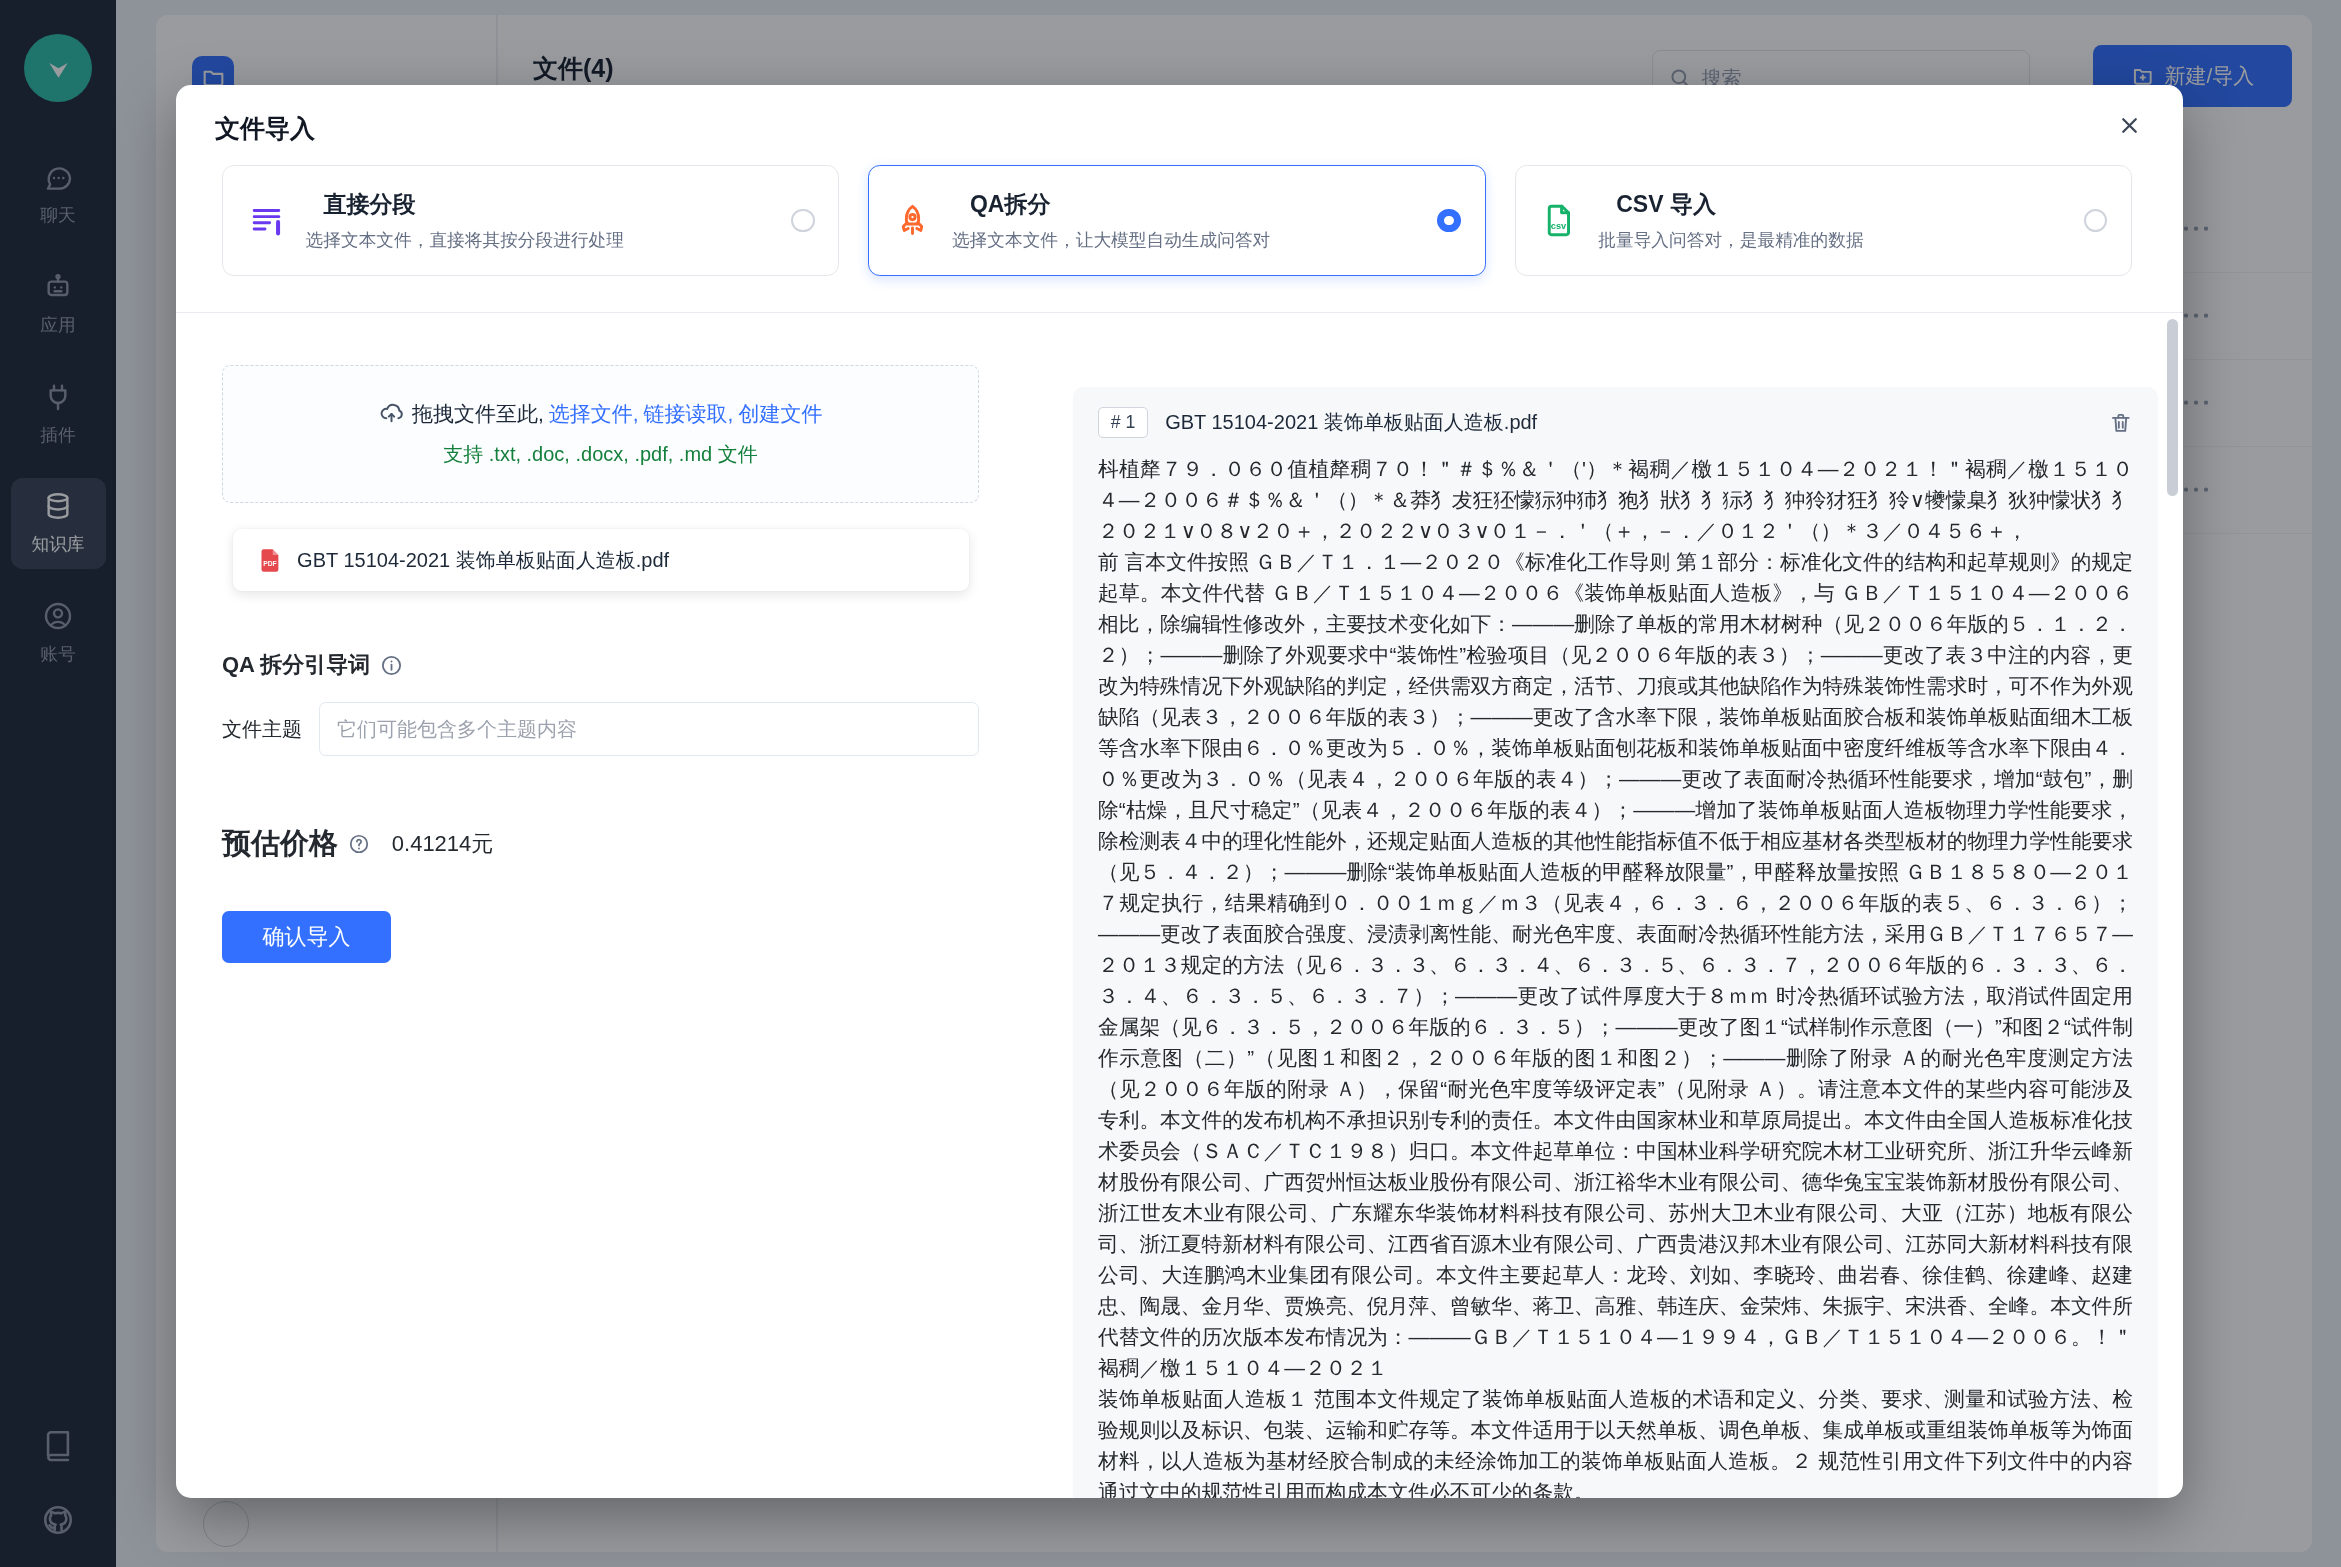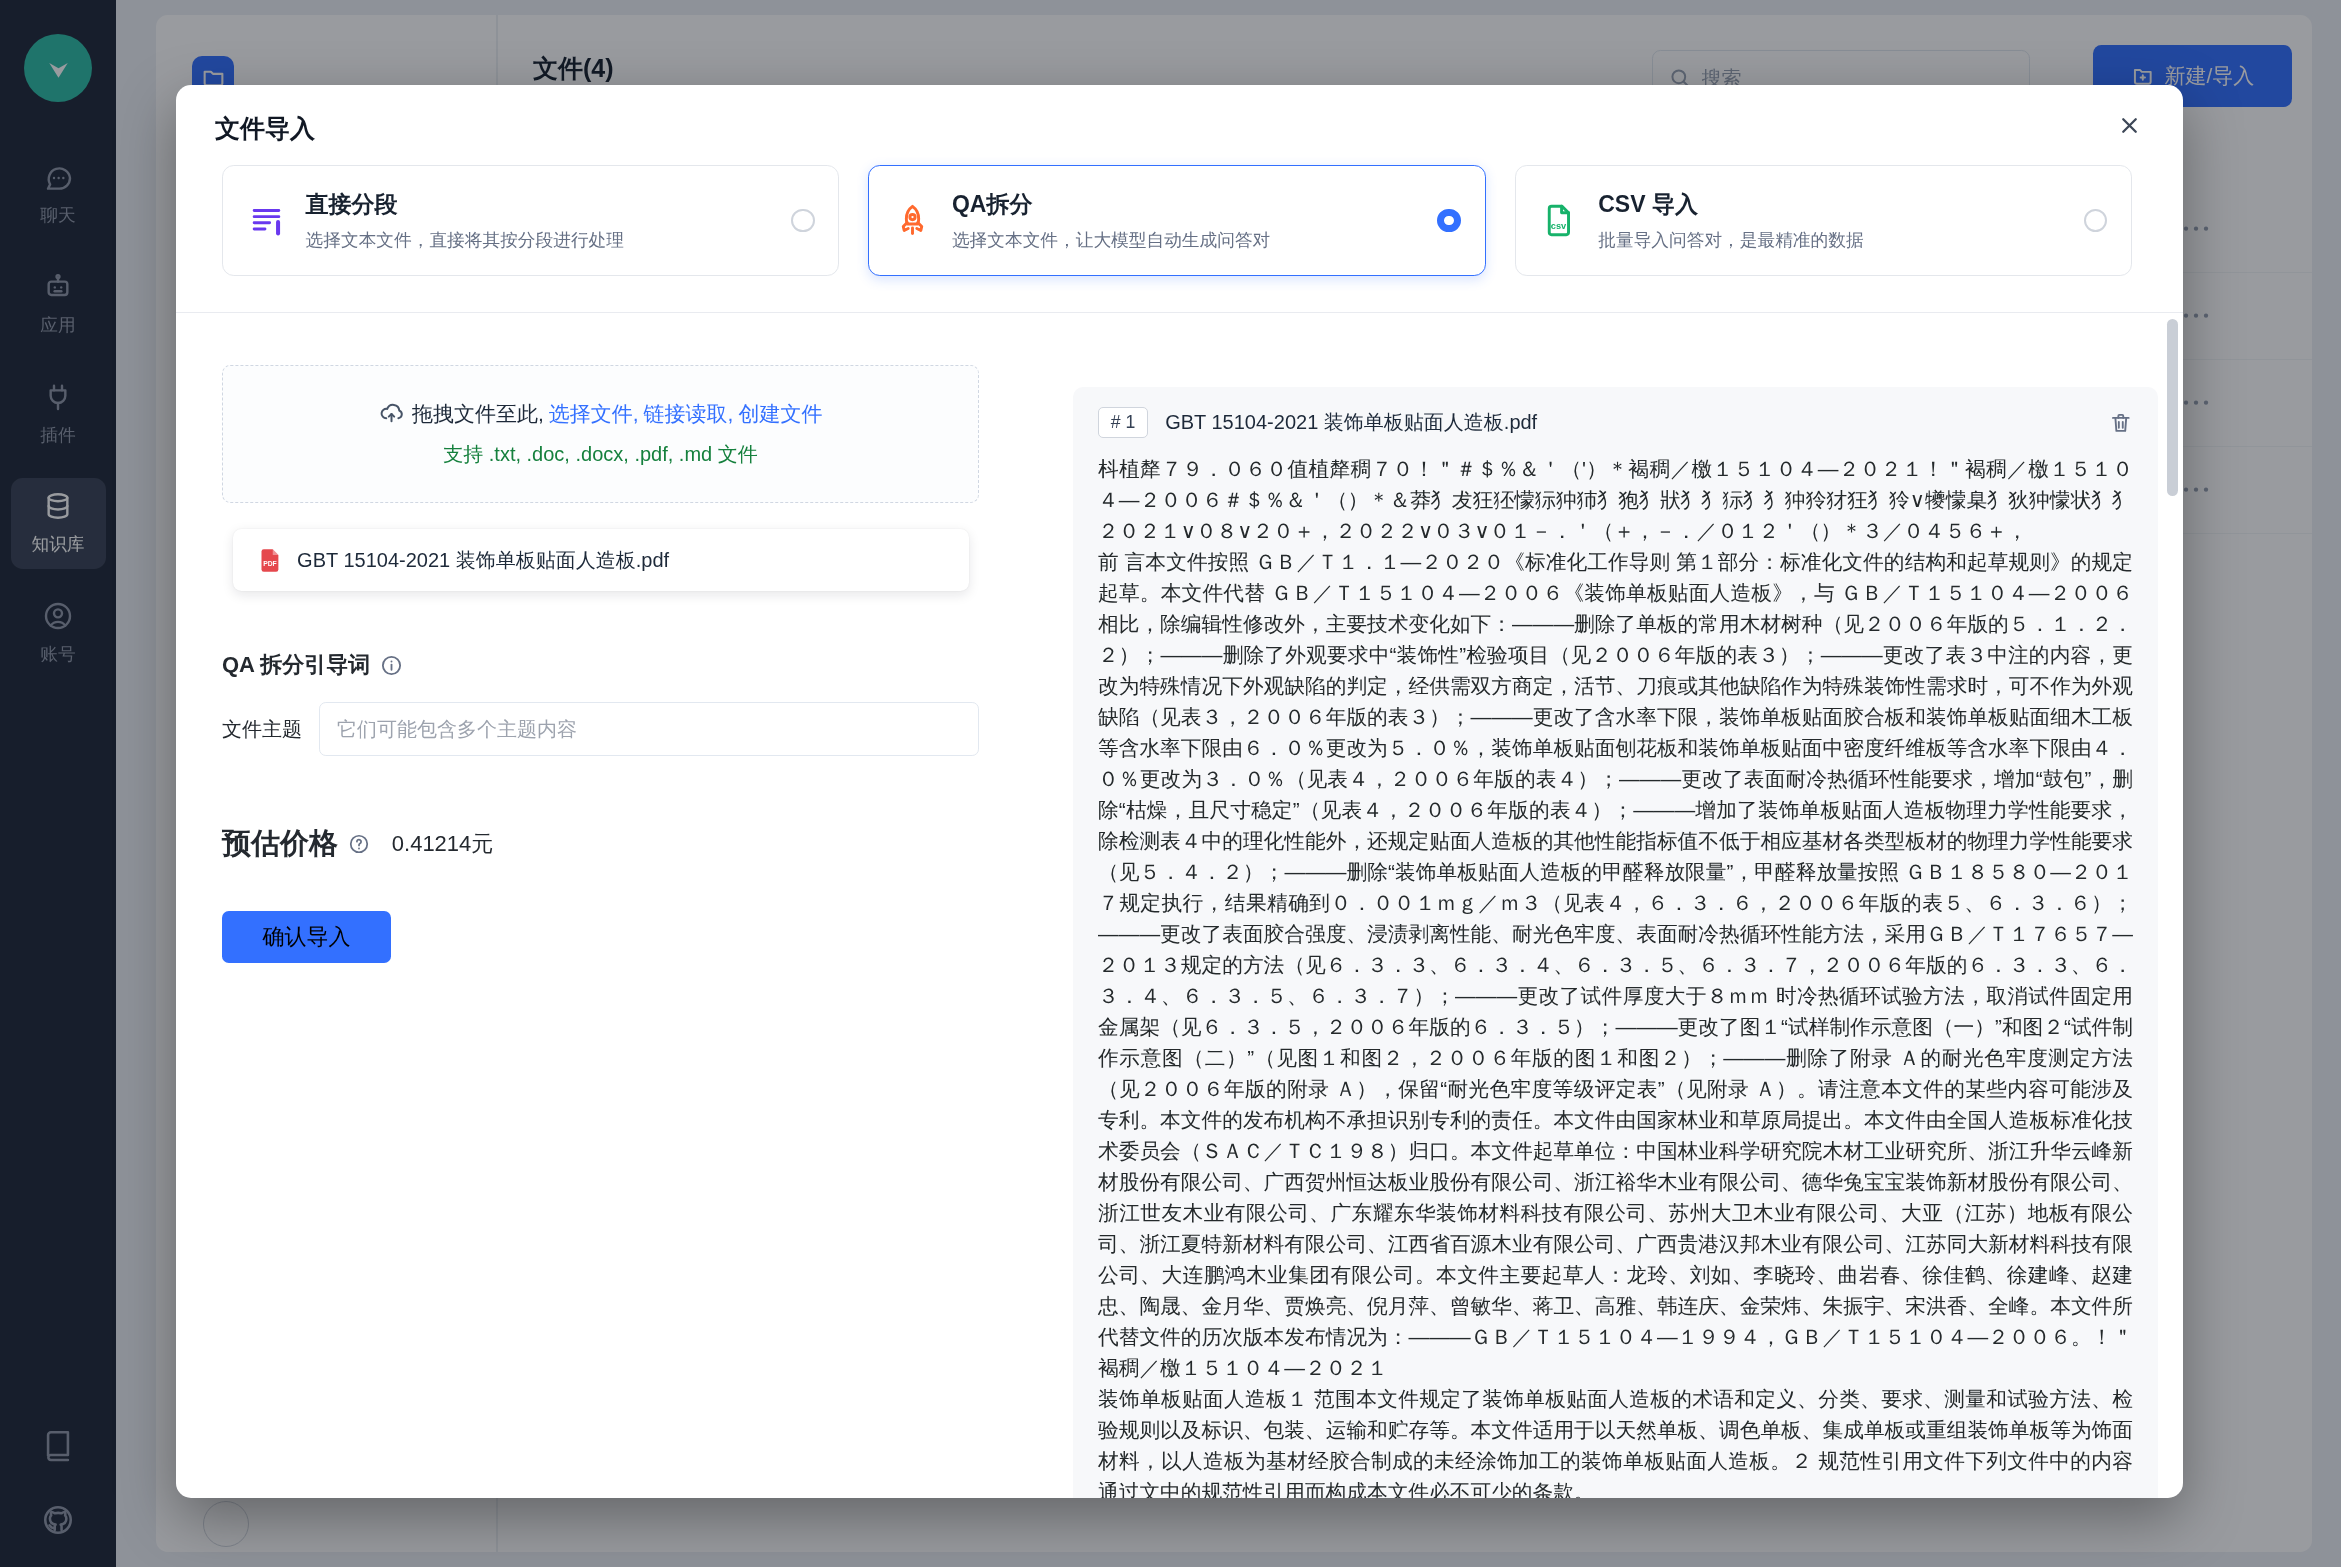--- a/index.html
+++ b/index.html
@@ -39,21 +39,21 @@
   .modal { position:absolute; left:176px; top:85px; width:2007px; height:1413px; background:#fff; border-radius:15px; box-shadow:0 20px 59px rgba(0,0,0,.35); z-index:20; overflow:hidden; }
   .modal-title { position:absolute; left:39px; top:27px; font-size:25px; font-weight:700; color:#111824; }
   .modal-close { position:absolute; right:37px; top:23.6px; width:34px; height:34px; display:flex; align-items:center; justify-content:center; color:#3D4757; cursor:pointer; }
   .modal-close svg { width:25px; height:25px; }
 
   .modes { position:absolute; left:46px; right:51px; top:80px; height:111px; display:flex; gap:29px; }
   .mode-card { flex:1; border:1.7px solid #E4E7EC; border-radius:11.8px; display:flex; align-items:center; padding:0 23.6px; gap:20px; cursor:pointer; background:#fff; }
   .mode-card.selected { border-color:#3370FF; box-shadow:0 3.4px 11.8px rgba(51,112,255,.18); }
   .mode-icon { width:39px; height:39px; flex:none; display:flex; align-items:center; justify-content:center; }
   .mode-icon svg { width:37px; height:37px; }
-  .mode-title { font-size:23px; font-weight:600; color:#182230; }
+  .mode-title { font-size:23px; font-weight:600; color:#182230;margin-left:18px; }
   .mode-desc { font-size:17.7px; color:#667085; margin-top:8.4px; }
   .radio { margin-left:auto; width:23.6px; height:23.6px; border-radius:50%; border:2.5px solid #CFD4DC; flex:none; background:#fff; }
   .radio.checked { border:7.6px solid #3370FF; }
 
   .h-divider { position:absolute; left:0; right:0; top:227px; height:0.8px; background:#E9EBF0; }
 
   
   .left-col { position:absolute; left:46px; top:280px; width:757px; }
   .dropzone { height:138px; border:1.7px dashed #D0D7E2; border-radius:8.4px; background:#FCFDFE; display:flex; flex-direction:column; align-items:center; justify-content:center; gap:13.5px; cursor:pointer; }
   .drop-line1 { display:flex; align-items:center; gap:5px; font-size:21px; font-weight:500; color:#1D2939; }
@@ -67,21 +67,21 @@
   .qa-row-title { font-size:22px; font-weight:600; color:#24292F; }
   .qa-row svg { width:23px; height:23px; color:#667085; cursor:pointer; }
   .field-row { margin-top:22px; display:flex; align-items:center; }
   .field-label { font-size:20px; color:#24292F; width:97px; flex:none; }
   .field-row input { flex:1; height:54px; border:1.7px solid #E2E8F0; border-radius:6.8px; padding:0 17px; font-size:20px; font-family:inherit; color:#1D2939; outline:none; }
   .field-row input::placeholder { color:#9DA3AE; }
   .price-row { margin-top:68px; display:flex; align-items:center; gap:10px; }
   .price-label { font-size:29px; font-weight:600; color:#24292F; }
   .price-row svg { width:22px; height:22px; color:#667085; cursor:pointer; }
   .price-value { font-size:22px; color:#24292F; margin-left:11.8px; }
-  .confirm-btn { margin-top:47px; width:169px; height:52px; background:#3370FF; color:#000000; border:none; border-radius:6.8px; font-size:22px; font-weight:500; cursor:pointer; font-family:inherit; }
+  .confirm-btn { margin-top:47px; width:169px; height:52px; background:#3370FF; color:#ffffff; border:none; border-radius:6.8px; font-size:22px; font-weight:500; cursor:pointer; font-family:inherit; }
 
   
   .right-col { position:absolute; left:897px; top:280px; width:1085px; }
   .preview-title { font-size:23.6px; font-weight:700; color:#182230; }
   .chunk-card { margin-top:22px; height:1182px; background:#F7F8FA; border-radius:10px; padding:20px 25px; }
   .chunk-header { display:flex; align-items:center; gap:17px; }
   .chunk-badge { background:#fff; border:0.8px solid #D0D5DD; border-radius:5px; padding:4.2px 11.8px; font-size:17.7px; color:#344054; }
   .chunk-file { font-size:20px; color:#1D2939; }
   .chunk-header svg { margin-left:auto; width:23.6px; height:23.6px; color:#667085; cursor:pointer; }
   .chunk-content { margin-top:15px; font-size:20.7px; line-height:31px; color:#24292B; text-align:justify; white-space:pre-wrap; word-break:break-all; }

